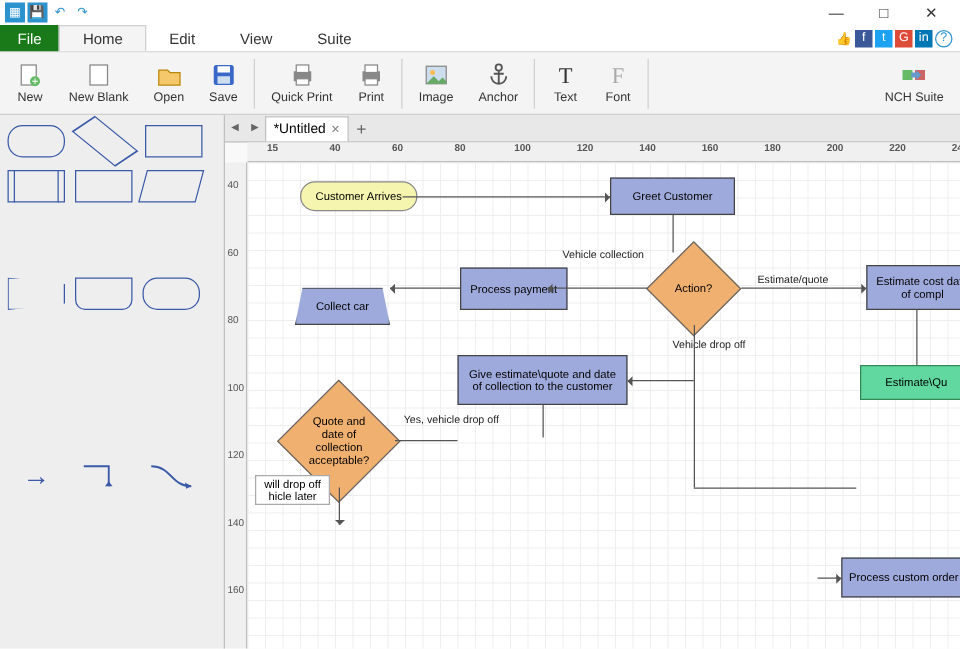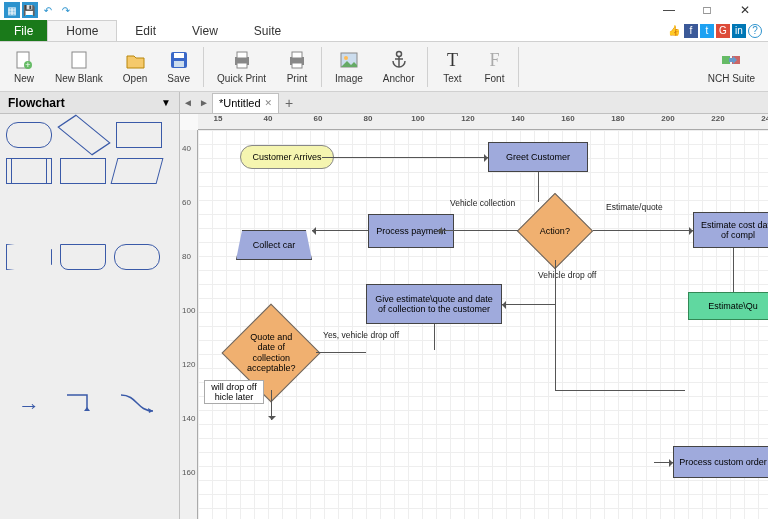--- a/index.html
+++ b/index.html
@@ -194,24 +194,20 @@
           <rect x="12" y="7" width="8" height="8" fill="#c66"></rect>
           <path d="M9 9l4 0 0-2 4 4-4 4 0-2-4 0z" fill="#69c"></path>
         </svg>
       </div>
       <span>NCH Suite</span>
     </div>
 </div>
 
 <div class="workarea">
   <div class="sidebar">
-    <div class="shdr">
-      <span>Flowchart</span>
-        <span class="caret">▼</span>
-    </div>
     <div class="shapes">
       <div class="shape shp-rounded"></div>
       <div class="shape shp-diamond"></div>
       <div class="shape shp-rect"></div>
       <div class="shape shp-rectdbl"></div>
       <div class="shape shp-rect"></div>
       <div class="shape shp-para"></div>
       <div style="height:40px;width:100%"></div>
       <div class="shape shp-rect" style="border-radius:0;clip-path:polygon(0 0,100% 20%,100% 80%,0 100%)"></div>
       <div class="shape shp-rect" style="border-radius:0 0 8px 8px"></div>
@@ -282,21 +278,21 @@
       <div class="node n-proc" style="left:495px;top:82px;width:90px;height:36px">Estimate cost date of compl</div>
       <div class="node n-green" style="left:490px;top:162px;width:90px;height:28px">Estimate\Qu</div>
       <div class="node n-proc" style="left:168px;top:154px;width:136px;height:40px">Give estimate\quote and date of collection to the customer</div>
       <div class="node n-dec" style="left:38px;top:188px;width:70px;height:70px;transform:rotate(45deg)">
           <div class="diam-in">Quote and date of collection acceptable?</div>
         </div>
       <div class="node" style="left:6px;top:250px;width:60px;height:24px;background:#fff;border:1px solid #aaa">will drop off hicle later</div>
       <div class="node n-proc" style="left:475px;top:316px;width:100px;height:32px">Process custom order</div>
 
       <div class="edge-label" style="left:252px;top:68px">Vehicle collection</div>
-      <div class="edge-label" style="left:408px;top:72px">Estimate/quote</div>
+      <div class="edge-label" style="left:408px;top:88px">Estimate/quote</div>
       <div class="edge-label" style="left:340px;top:140px">Vehicle drop off</div>
       <div class="edge-label" style="left:125px;top:200px">Yes, vehicle drop off</div>
 
       <div class="line lineH arrR" style="left:124px;top:27px;width:166px"></div>
       <div class="line lineV" style="left:340px;top:42px;height:30px"></div>
       <div class="line lineH arrL" style="left:240px;top:100px;width:80px"></div>
       <div class="line lineH arrL" style="left:114px;top:100px;width:56px"></div>
       <div class="line lineH arrR" style="left:395px;top:100px;width:100px"></div>
       <div class="line lineV" style="left:357px;top:130px;height:130px"></div>
       <div class="line lineH arrL" style="left:304px;top:174px;width:53px"></div>

